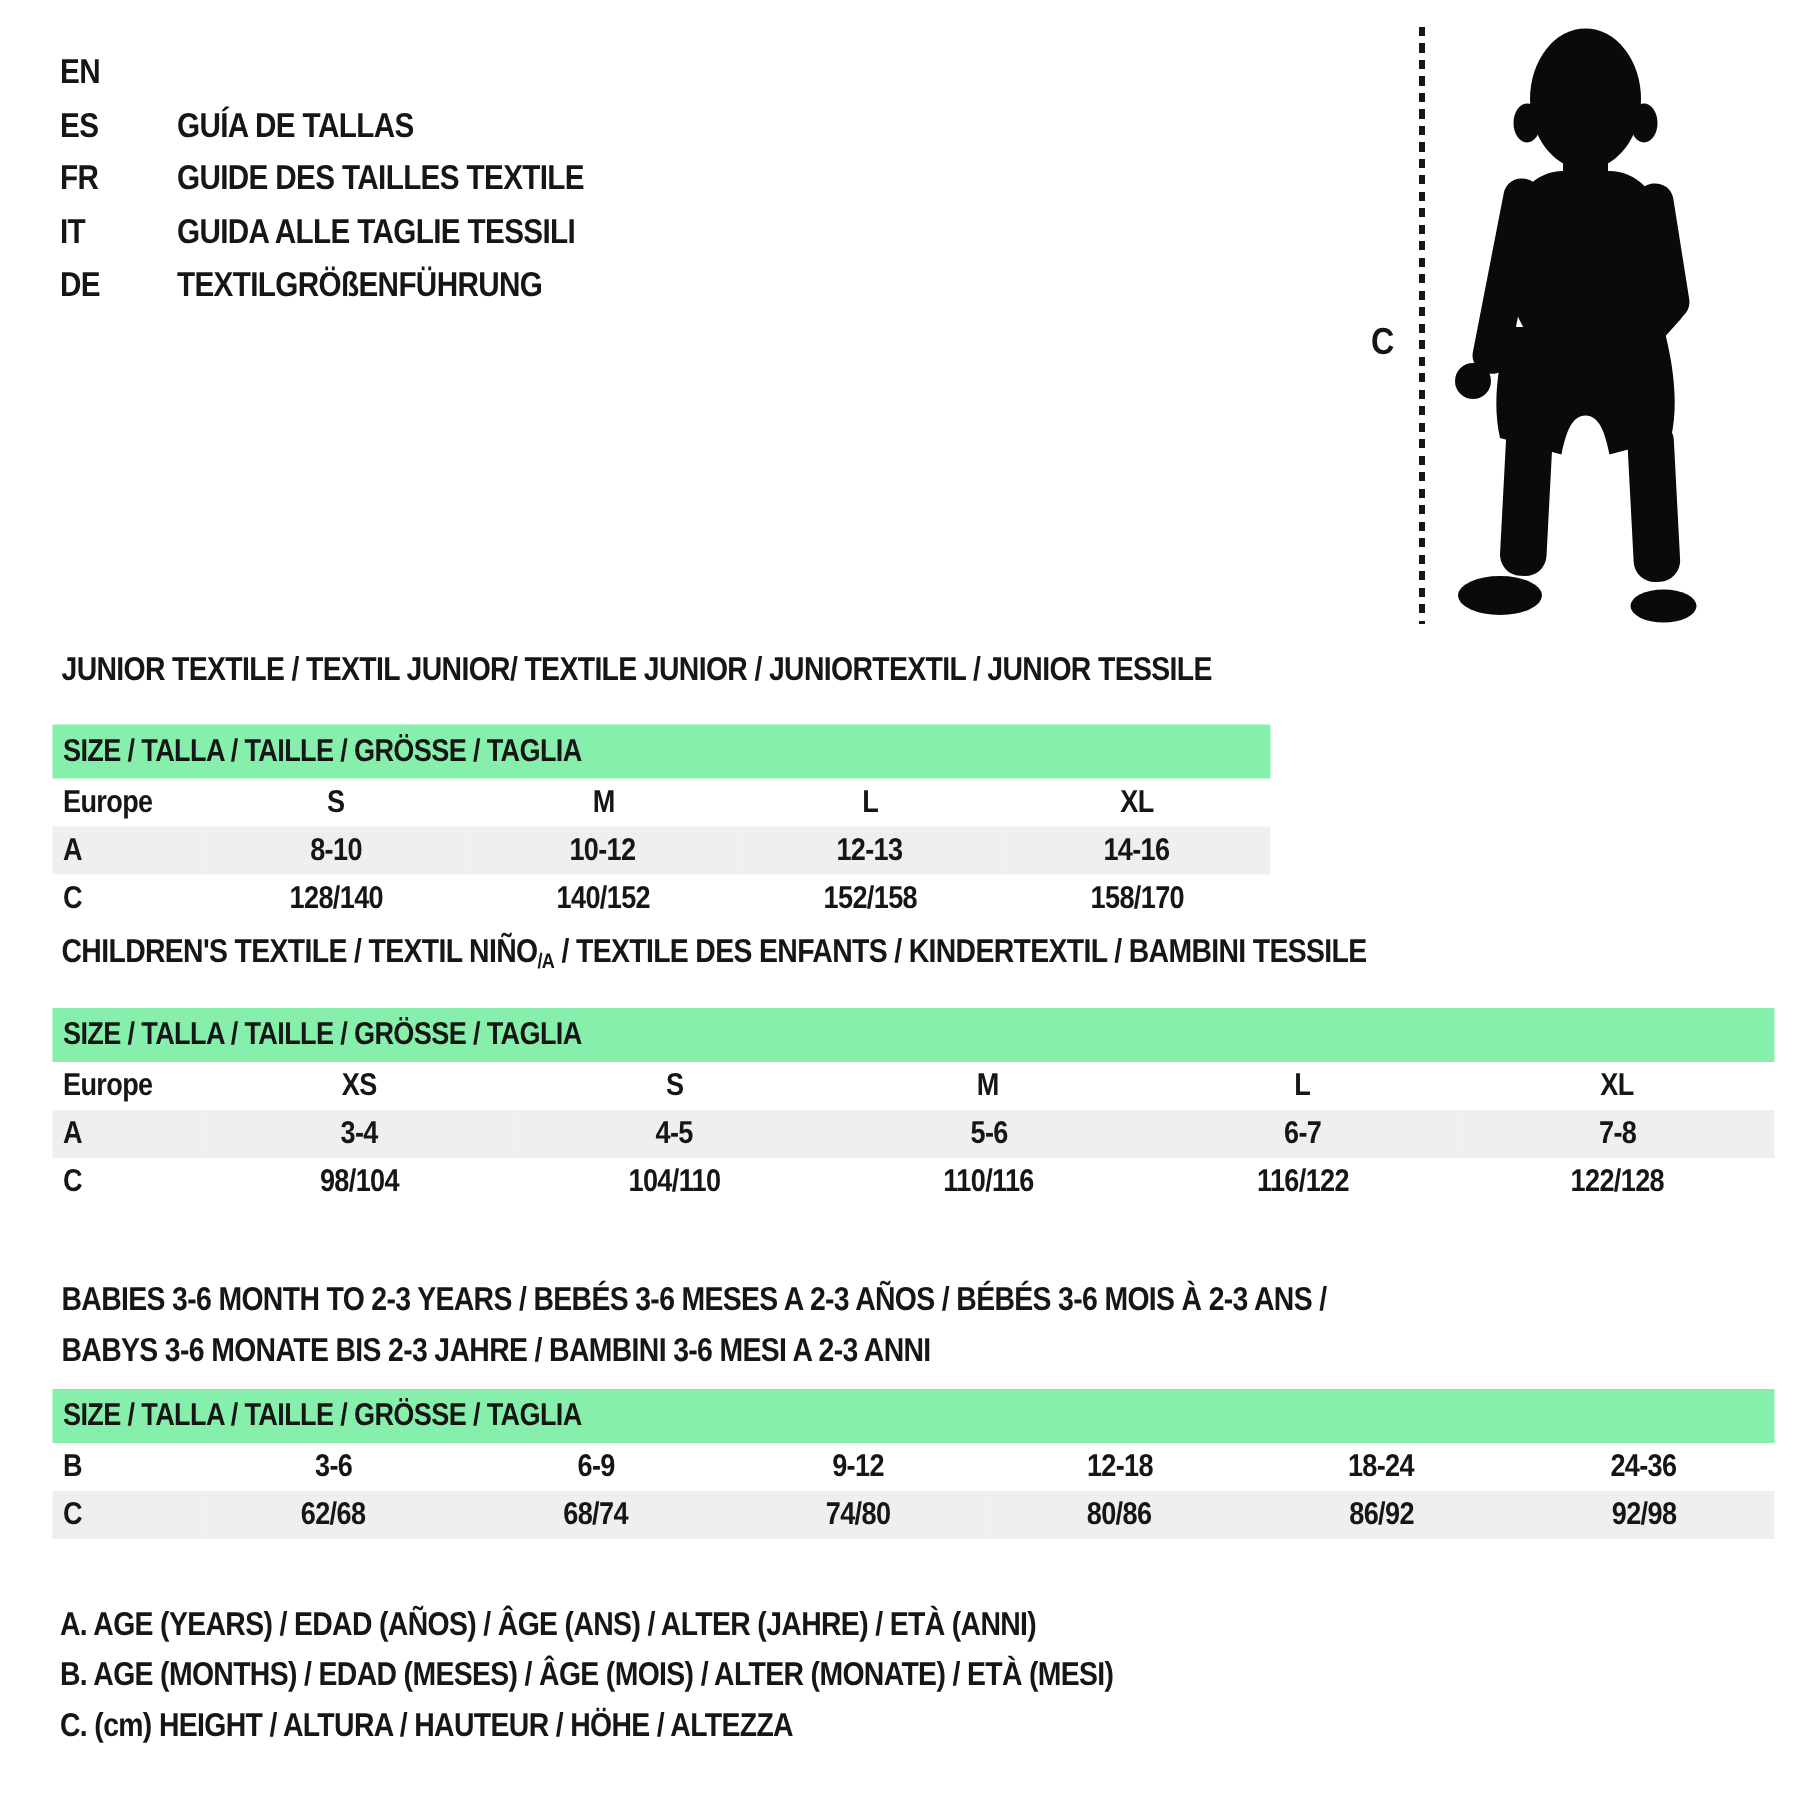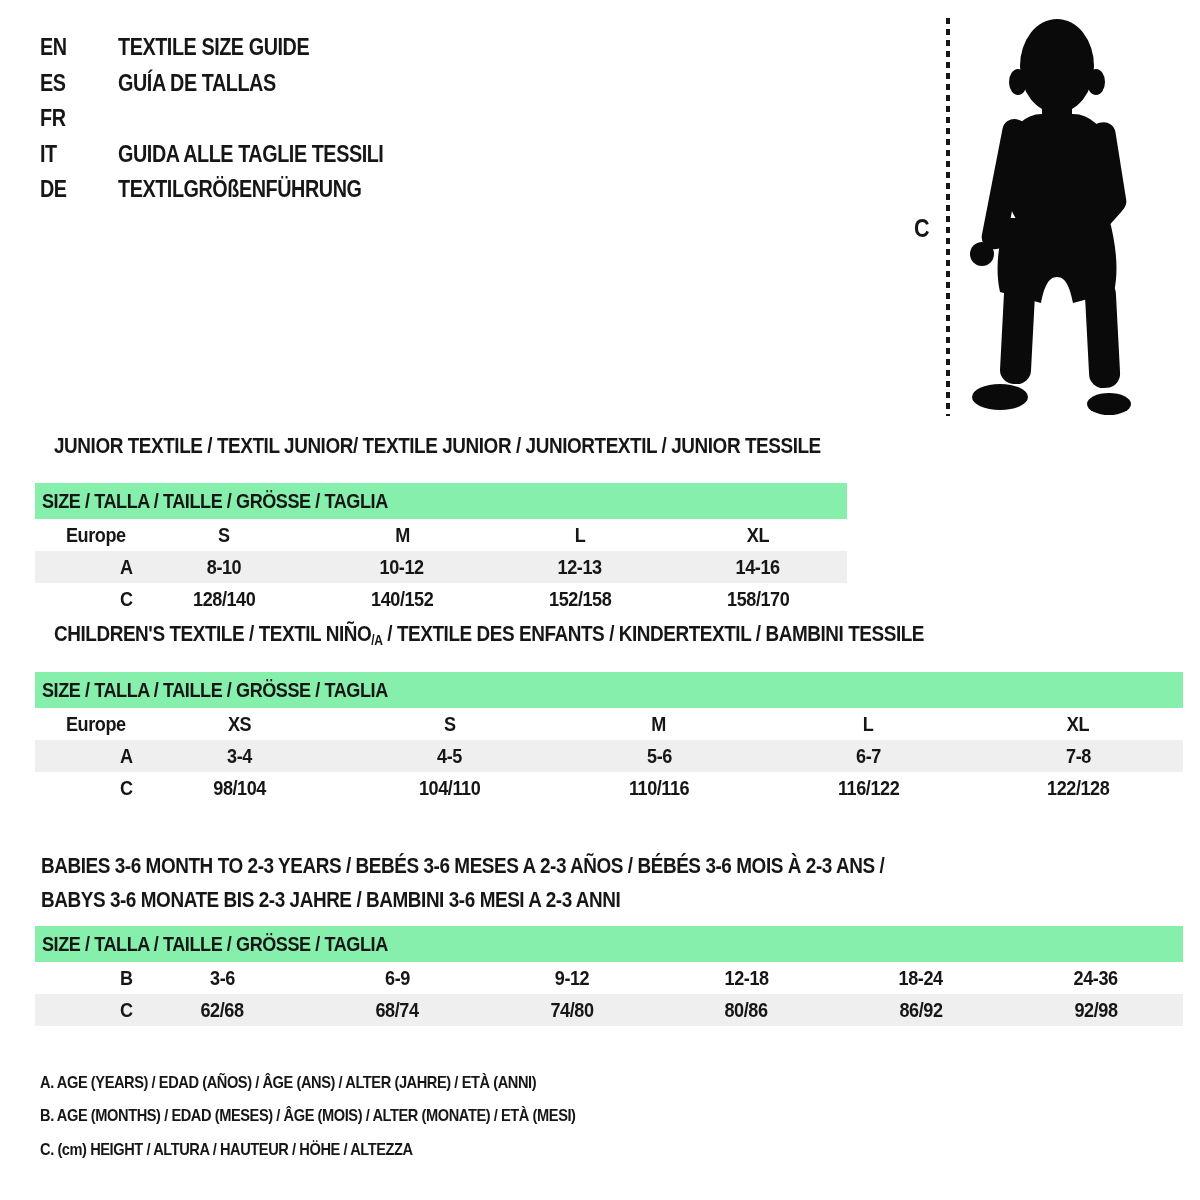--- a/index.html
+++ b/index.html
@@ -24,54 +24,54 @@
   .c-label { position:absolute; left:914px; top:214px; font-size:25px; }
   .measure-line { position:absolute; left:946px; top:18px; width:4px; height:398px;
     background:repeating-linear-gradient(to bottom,#161616 0,#161616 6px,transparent 6px,transparent 11px); }
   .baby-svg { position:absolute; left:960px; top:12px; width:180px; height:408px; }
 
   
   .sec { position:absolute; left:35px; }
   #sec-junior   { top:435px; width:812px; }
   #sec-children { top:623px; width:1148px; }
   #sec-babies   { top:849px; width:1148px; }
-  .sec-title { font-size:22px; line-height:22px; height:22px; margin-left:19px; }
+  .sec-title { font-size:22px; line-height:22px; height:22px; margin-left:6px; }
   .sec-title .sub { font-size:14px; position:relative; top:4px; }
   .babies-title-line { font-size:22px; line-height:34px; height:34px; margin-left:6px; }
   #sec-junior   .size-table { margin-top:26px; }
   #sec-children .size-table { margin-top:27px; }
   #sec-babies   .size-table { margin-top:9px; }
 
   
   table.size-table { border-collapse:collapse; table-layout:fixed; width:100%; }
   .size-table td { padding:0; font-size:21px; text-align:center; height:32px; vertical-align:middle; }
   .size-table td.thead  { background:#86efac; text-align:left; padding-left:7px; height:36px; }
-  .size-table td.rlabel { text-align:right; padding-left:7px; }
+  .size-table td.rlabel { text-align:left; padding-left:7px; }
   .size-table tr.alt td { background:#efefef; }
 
   
   .legend { position:absolute; left:40px; top:1066px; }
-  .legend-line { height:33.5px; display:flex; align-items:center; font-size:17px; }
+  .legend-line { height:33.5px; display:flex; align-items:center; font-size:22px; }
 </style>
 </head>
 <body>
 
 <div class="page">
 
   <section class="langs" id="langs">
       <div class="lang-row">
         <span class="lang-code"><span class="cond">EN</span></span>
-        <span><span class="cond">TEXTILE SIZE GUIDE</span></span>
       </div>
       <div class="lang-row">
         <span class="lang-code"><span class="cond">ES</span></span>
         <span><span class="cond">GUÍA DE TALLAS</span></span>
       </div>
       <div class="lang-row">
         <span class="lang-code"><span class="cond">FR</span></span>
+        <span><span class="cond">GUIDE DES TAILLES TEXTILE</span></span>
       </div>
       <div class="lang-row">
         <span class="lang-code"><span class="cond">IT</span></span>
         <span><span class="cond">GUIDA ALLE TAGLIE TESSILI</span></span>
       </div>
       <div class="lang-row">
         <span class="lang-code"><span class="cond">DE</span></span>
         <span><span class="cond">TEXTILGRÖßENFÜHRUNG</span></span>
       </div>
     </section>

